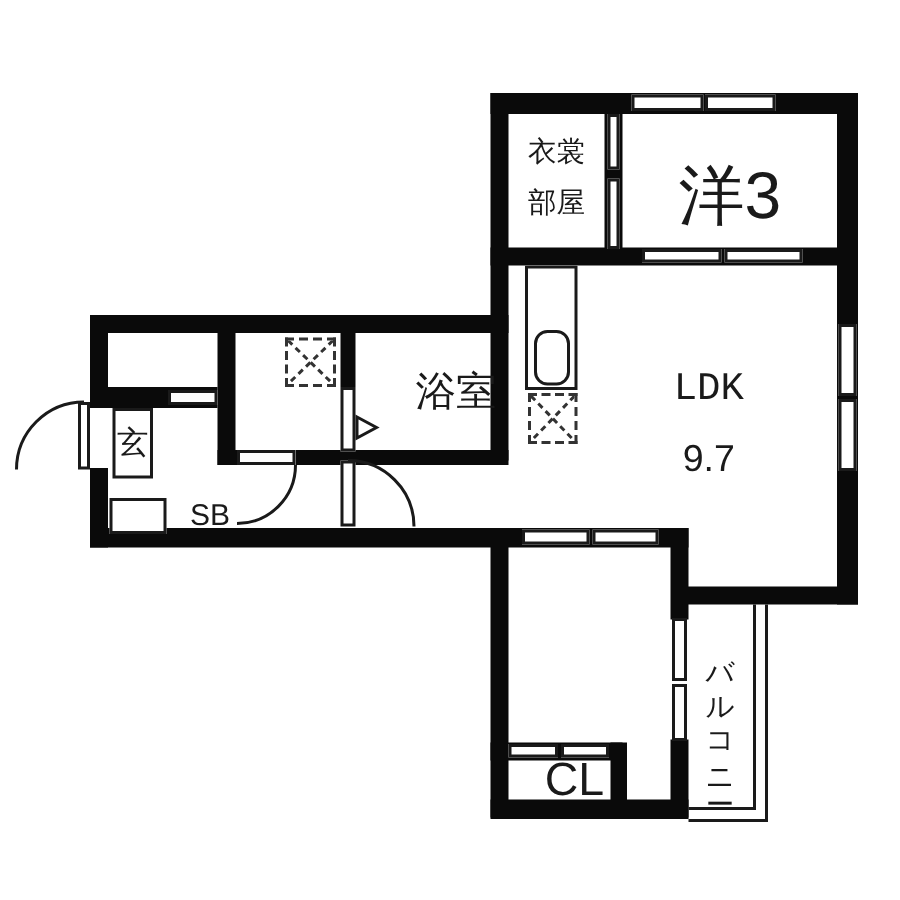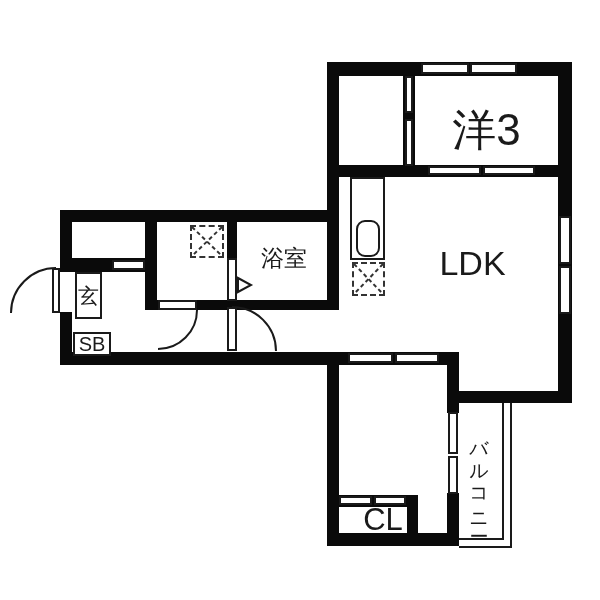--- a/index.html
+++ b/index.html
@@ -9,26 +9,26 @@
   }
   .wall{position:absolute;background:#0a0a0a;}
   .panel{position:absolute;background:#ffffff;border:2px solid #1a1a1a;box-sizing:border-box;}
   .fixture{position:absolute;background:#ffffff;border:2px solid #1a1a1a;box-sizing:border-box;}
   .dashed{position:absolute;background:#ffffff;border:2px dashed #333;box-sizing:border-box;}
   .dashed svg{display:block;width:100%;height:100%;}
   .thinline{position:absolute;background:#1a1a1a;}
   .label{position:absolute;text-align:center;color:#1a1a1a;white-space:nowrap;}
   .lbl-wc{left:60px;top:223px;width:85px;font-size:30px;}
   .lbl-genkan{left:75px;top:272px;width:27px;height:47px;line-height:47px;font-size:21px;}
-  .lbl-sb{left:73px;top:332px;width:38px;height:24px;line-height:24px;font-size:20px;}
+  .lbl-sb{left:73px;top:332px;width:38px;height:24px;line-height:24px;font-size:20px;padding-left:48px;}
   .lbl-ut{left:153px;top:262px;width:74px;font-size:31px;}
-  .lbl-bath{left:237px;top:243px;width:94px;font-size:23px;}
+  .lbl-bath{left:237px;top:243px;width:94px;font-size:27px;text-align:right;}
   .lbl-dress{left:339px;top:85px;width:64px;font-size:19px;line-height:34px;}
   .lbl-yo3{left:415px;top:101px;width:143px;font-size:44px;}
-  .lbl-ldk{left:380px;top:244px;width:185px;font-size:34px;}
+  .lbl-ldk{left:380px;top:244px;width:185px;font-size:26px;font-family:Liberation Mono, monospace;}
   .lbl-ldk-num{left:380px;top:292px;width:185px;font-size:25px;}
   .lbl-yo33{left:339px;top:414px;width:108px;font-size:40px;}
   .lbl-cl{left:339px;top:502px;width:88px;font-size:31px;}
   .lbl-balcony{left:466px;top:413px;width:26px;height:130px;font-size:19px;
     writing-mode:vertical-rl;text-orientation:mixed;letter-spacing:3px;}
   #arcs{position:absolute;left:0;top:0;width:600px;height:600px;pointer-events:none;}
 </style>
 </head>
 <body>
 
@@ -105,18 +105,23 @@
   <svg id="arcs" viewBox="0 0 600 600">
     <path d="M 56 268 A 45 45 0 0 0 11 313" fill="none" stroke="#1a1a1a" stroke-width="2"></path>
     <path d="M 197 310 A 39 39 0 0 1 158 349" fill="none" stroke="#1a1a1a" stroke-width="2"></path>
     <path d="M 232 307 A 44 44 0 0 1 276 351" fill="none" stroke="#1a1a1a" stroke-width="2"></path>
     <path d="M 238 278 L 251 285 L 238 292 Z" fill="#ffffff" stroke="#1a1a1a" stroke-width="2"></path>
   </svg>
 
   <div class="label lbl-genkan">玄</div>
   <div class="label lbl-sb">SB</div>
   <div class="label lbl-bath">浴室</div>
+  <div class="label lbl-dress">
+    <span>衣裳</span><br>
+    <span>部屋</span>
+  </div>
   <div class="label lbl-yo3">洋3</div>
   <div class="label lbl-ldk">LDK</div>
+  <div class="label lbl-ldk-num">9.7</div>
   <div class="label lbl-cl">CL</div>
   <div class="label lbl-balcony">バルコニー</div>
 
 </div>
 
 </body></html>

